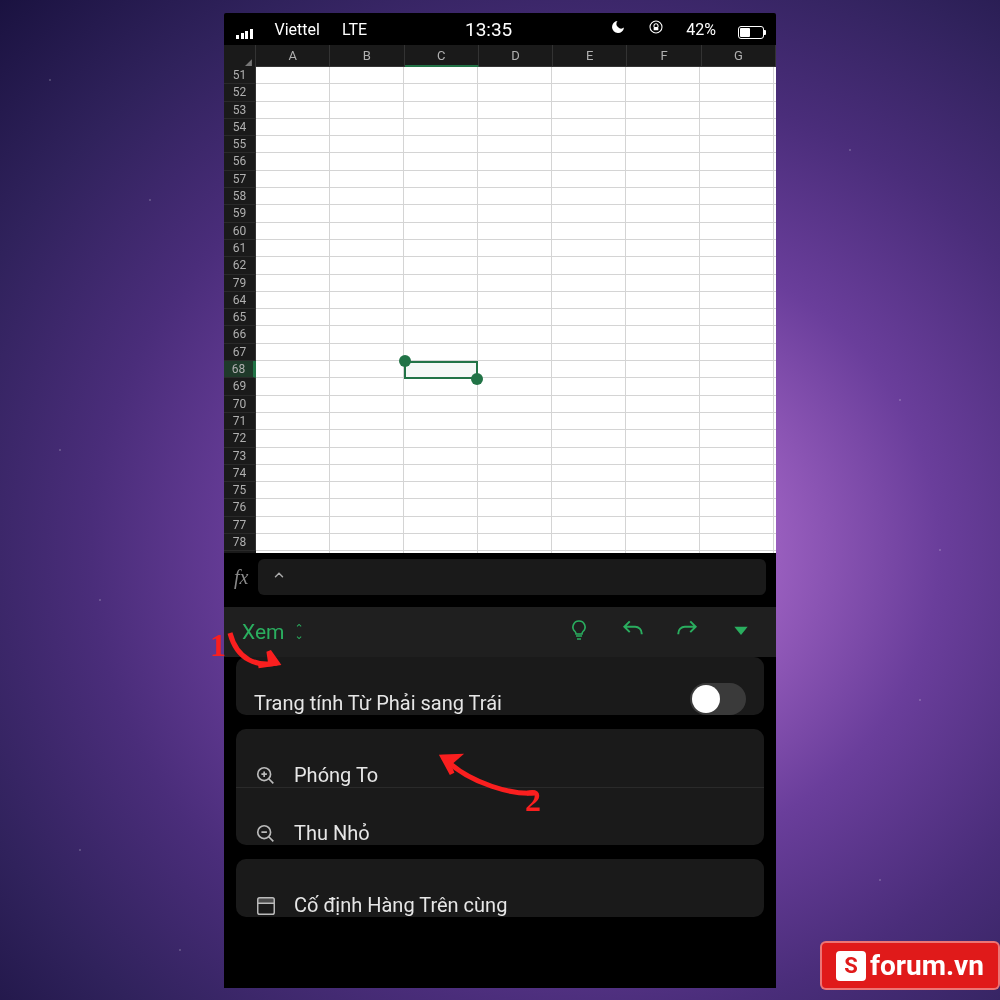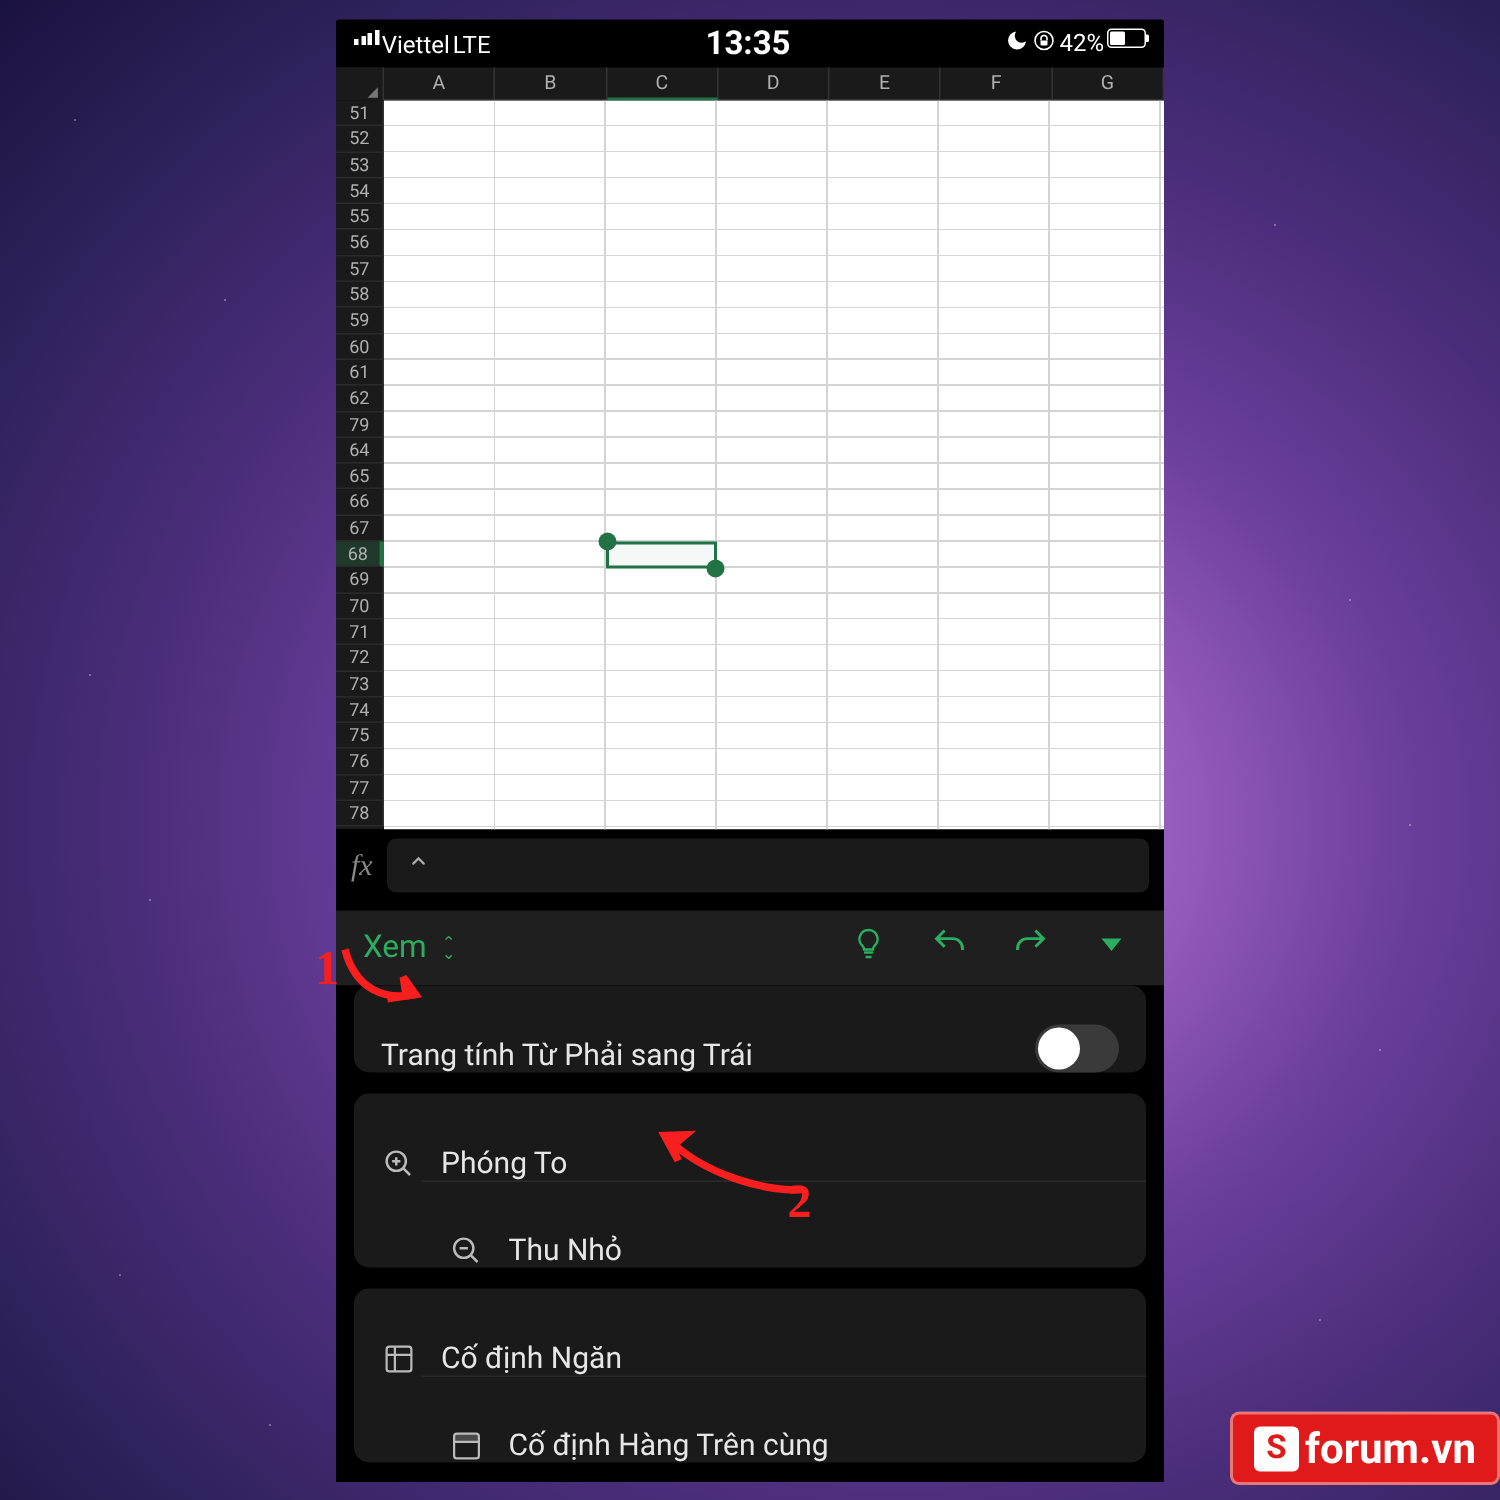--- a/index.html
+++ b/index.html
@@ -23,26 +23,26 @@
     radial-gradient(1px 1px at 880px 880px,#fff,transparent),
     radial-gradient(1px 1px at 60px 450px,#fff,transparent),
     radial-gradient(1px 1px at 940px 550px,#fff,transparent);
     opacity:.6; }
   .phone {
     position: absolute; left: 224px; top: 13px; width: 552px; height: 975px;
     background: #000; border-radius: 2px; display: flex; flex-direction: column;
   }
   
   .status-bar { height: 32px; display:flex; align-items:center; justify-content:space-between; padding:0 12px; color:#fff; font-size:16px; }
-  .status-left, .status-right { display:flex; align-items:flex-start; gap:2px; }
+  .status-left, .status-right { display:flex; align-items:flex-end; gap:22px; }
   .signal { display:inline-flex; align-items:flex-end; gap:1.5px; }
   .signal span { width:3px; background:#fff; display:inline-block; }
   .signal span:nth-child(1){height:4px} .signal span:nth-child(2){height:6px}
   .signal span:nth-child(3){height:8px} .signal span:nth-child(4){height:10px}
-  .time { font-weight:700; font-size:22px; }
+  .time { font-weight:400; font-size:19px; }
   .battery-box { width:26px; height:13px; border:1px solid #fff; border-radius:3px; position:relative; }
   .battery-box::after { content:""; position:absolute; right:-3px; top:3px; width:2px; height:5px; background:#fff; border-radius:0 1px 1px 0; }
   .battery-fill { position:absolute; left:1px; top:1px; bottom:1px; width:40%; background:#fff; border-radius:1px; }
   
   .sheet-area { flex:0 0 auto; height:508px; display:flex; flex-direction:column; }
   .col-headers { display:flex; height:22px; background:#1a1a1a; color:#b0b0b0; font-size:13px; }
   .corner { width:32px; background:#1a1a1a; border-right:1px solid #333; position:relative; }
   .corner::after{content:"◢"; position:absolute; right:3px; bottom:0px; font-size:9px; color:#777;}
   .col-h { flex:1; text-align:center; line-height:22px; border-right:1px solid #333; border-bottom:1px solid #333;}
   .col-h.selected { border-bottom:2px solid #217346; }
@@ -68,21 +68,21 @@
   .ribbon { height:50px; background:#1f1f1f; display:flex; align-items:center; padding:0 18px; gap:20px; margin-top:6px;}
   .ribbon-tab { color:#2aae5f; font-size:21px; display:flex; align-items:center; gap:10px; }
   .ribbon-icon { color:#2aae5f; font-size:22px; width:34px; text-align:center; }
   .ribbon-spacer { flex:1; }
   .triangle-down { color:#2aae5f; }
   .updown { display:inline-flex; flex-direction:column; line-height:7px; font-size:11px; color:#2aae5f; }
   
   .options { flex:1; background:#000; display:flex; flex-direction:column; gap:14px; padding:0 12px 10px; }
   .option-card { background:#1a1a1a; border-radius:10px; }
   .option-row { display:flex; align-items:flex-end; height:58px; padding:0 18px; gap:16px; color:#e6e6e6; font-size:20px; }
-  .option-row + .option-row { border-top:1px solid #2a2a2a;margin-left:45px; }
+  .option-row + .option-row { border-top:1px solid #2a2a2a; }
   .opt-icon { width:24px; color:#bbb; display:flex; align-items:center; justify-content:center; }
   .toggle { width:56px; height:32px; background:#3a3a3a; border-radius:16px; position:relative; margin-left:auto; }
   .toggle-knob { position:absolute; left:2px; top:2px; width:28px; height:28px; border-radius:50%; background:#fff; }
   
   .annotation { position:absolute; pointer-events:none; }
   .ann-num { color:#fa1f1f; font-weight:800; font-size:32px; font-family:"Comic Sans MS", cursive; }
   .watermark { position:absolute; right:0px; bottom:10px; background:#e01a1a; color:#fff; font-size:28px; font-weight:700; padding:6px 14px; border-radius:6px; display:flex; align-items:center; gap:4px; border:2px solid rgba(255,255,255,.4);}
   .watermark .s-box { background:#fff; color:#e01a1a; width:30px; height:30px; display:flex; align-items:center; justify-content:center; border-radius:4px; font-size:22px; }
   svg.arrow path { stroke:#fa1f1f; stroke-width:5; fill:none; }
   svg.arrow .head { fill:#fa1f1f; }
@@ -247,29 +247,20 @@
             </svg>
         </span>
         <span>Thu Nhỏ</span>
       </div>
     </div>
     <div class="option-card">
       <div class="option-row">
         <span class="opt-icon">
           <svg width="22" height="22" viewBox="0 0 24 24">
               <rect x="3" y="3" width="18" height="18" rx="2" stroke="#bbb" stroke-width="1.6" fill="none"></rect>
-              <path stroke="#bbb" stroke-width="1.6" d="M3 9h18M9 3v18"></path>
-            </svg>
-        </span>
-        <span>Cố định Ngăn</span>
-      </div>
-      <div class="option-row">
-        <span class="opt-icon">
-          <svg width="22" height="22" viewBox="0 0 24 24">
-              <rect x="3" y="3" width="18" height="18" rx="2" stroke="#bbb" stroke-width="1.6" fill="none"></rect>
               <path stroke="#bbb" stroke-width="1.6" d="M3 9h18"></path>
               <rect x="3" y="3" width="18" height="6" fill="#bbb" opacity=".3"></rect>
             </svg>
         </span>
         <span>Cố định Hàng Trên cùng</span>
       </div>
     </div>
   </div>
 
 </div>

